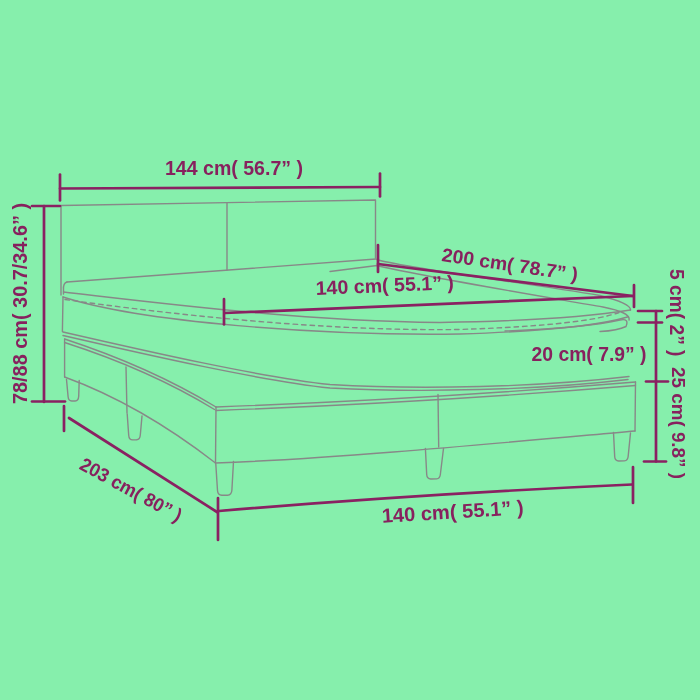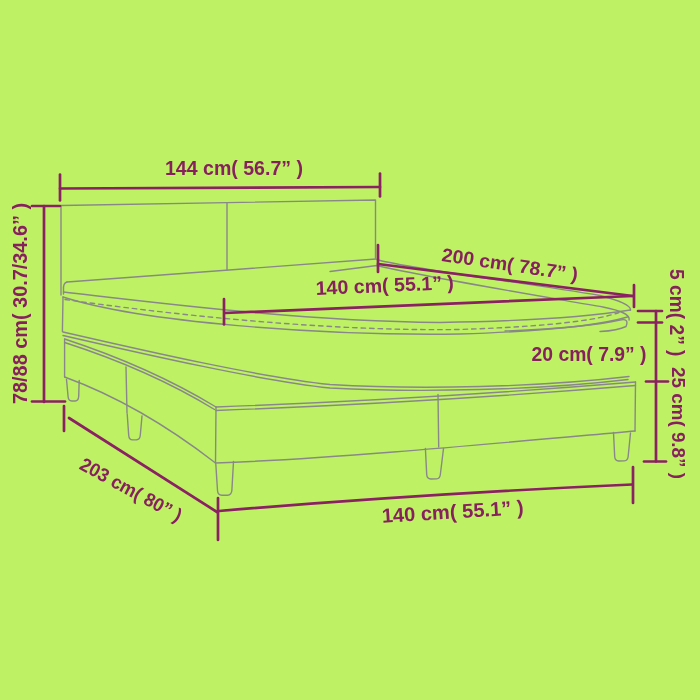--- a/index.html
+++ b/index.html
@@ -1,16 +1,16 @@
 <!DOCTYPE html>
 <html><head>
 <meta charset="utf-8">
 <style>
   html,body{margin:0;padding:0;background:#ffffff;}
-  #stage{position:relative;width:700px;height:700px;background:#bef264;overflow:hidden;}
+  #stage{position:relative;width:700px;height:700px;background:#86efac;overflow:hidden;}
   svg{position:absolute;left:0;top:0;}
   .dimtxt{font-family:"Liberation Sans",sans-serif;font-weight:bold;fill:#87215E;}
 </style>
 </head>
 <body>
 <div id="stage">
 <svg width="700" height="700" viewBox="0 0 700 700">
 
   <g stroke="#888888" stroke-width="1.4" fill="none" stroke-linecap="round" stroke-linejoin="round">
 

